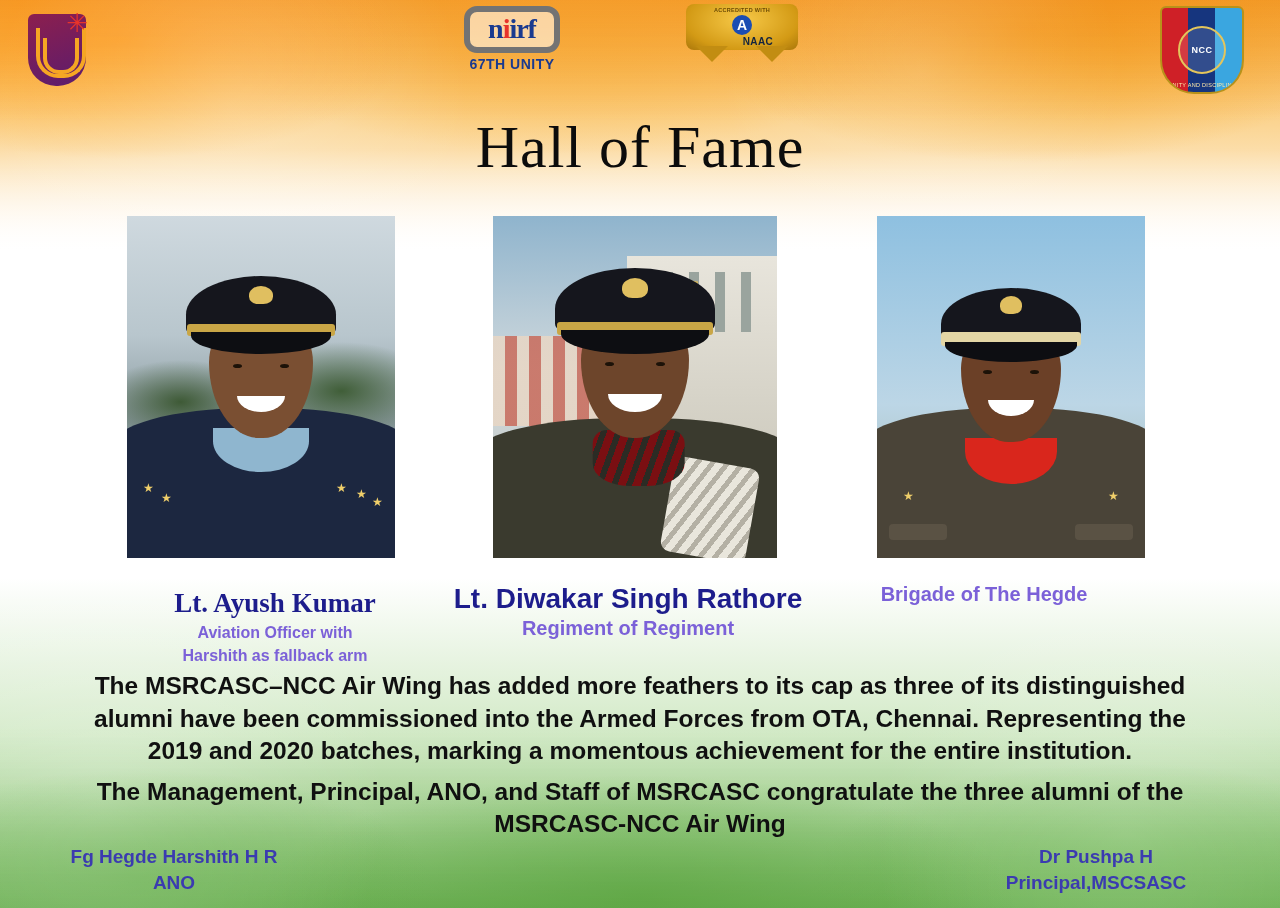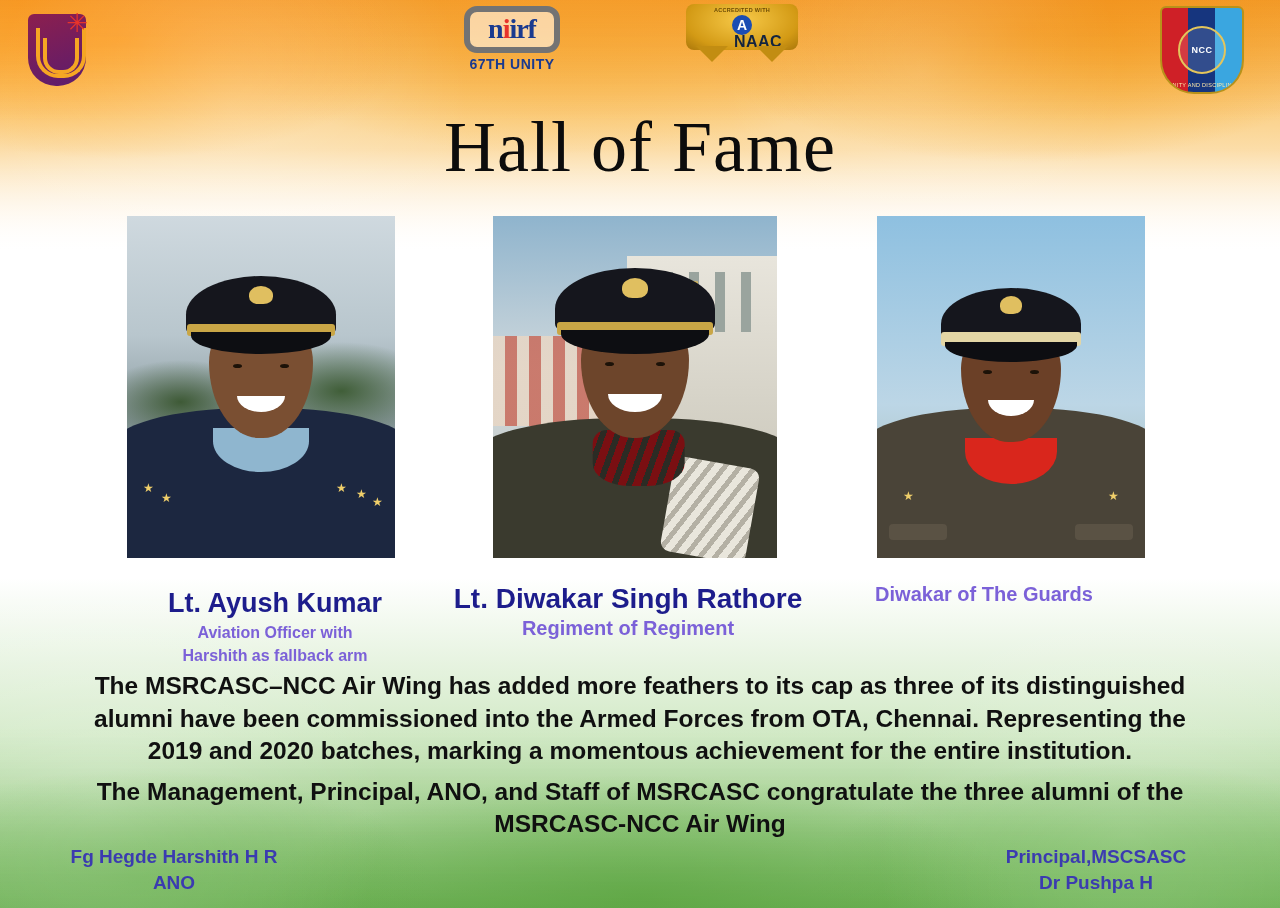--- a/index.html
+++ b/index.html
@@ -210,21 +210,21 @@
     width: 20px; height: 20px;
     border-radius: 50%;
     background: #1b4db3;
     color: #fff;
     font-size: 14px;
     font-weight: 700;
     line-height: 20px;
     margin: 1px 0;
   }
   .naac-logo .naac-word {
-    font-size: 16px;
+    font-size: 10px;
     font-weight: 700;
     color: #13243f;
     letter-spacing: .4px;
     line-height: 12px;
     margin-left: 32px;
   }
 
   .ncc-logo {
     position: absolute;
     right: 36px; top: 6px;
@@ -265,21 +265,21 @@
     letter-spacing: .3px;
   }
 
   
   .title {
     position: absolute;
     left: 0; top: 92px;
     width: 1280px;
     text-align: center;
     font-family: "Liberation Serif", serif;
-    font-size: 72px;
+    font-size: 60px;
     line-height: 110px;
     color: #0c0c0c;
     letter-spacing: 1px;
   }
 
   
   .photos {
     position: absolute;
     left: 0; top: 216px;
     width: 1280px;
@@ -467,21 +467,21 @@
     line-height: 34px;
     white-space: nowrap;
   }
   .name-block .rl {
     font-size: 20px;
     font-weight: 700;
     color: #7b61d8;
     line-height: 25px;
   }
   #name1 { left: 112px; width: 326px; top: 14px; }
-  #name1 .nm { font-size: 27px; }
+  #name1 .nm { font-size: 27px; font-family: Liberation Serif, serif; }
   #name1 .rl { font-size: 16px; line-height: 20px; margin-top: 3px; }
   #name2 { left: 453px; width: 350px; top: 10px; }
   #name3 { left: 818px; width: 332px; top: 10px; }
 
   
   .body-text {
     position: absolute;
     left: 60px; top: 662px;
     width: 1160px;
     text-align: center;
@@ -635,33 +635,33 @@
       <div class="rl">Aviation Officer with</div>
       <div class="rl">Harshith as fallback arm</div>
     </div>
 
     <div class="name-block" id="name2">
       <div class="nm">Lt. Diwakar Singh Rathore</div>
       <div class="rl">Regiment of Regiment</div>
     </div>
 
     <div class="name-block" id="name3">
-      <div class="rl">Diwakar of The Guards</div>
+      <div class="rl">Brigade of The Hegde</div>
     </div>
 
   </div>
 
   <div class="body-text">
     <p>The MSRCASC–NCC Air Wing has added more feathers to its cap as three of its distinguished alumni have been commissioned into the Armed Forces from OTA, Chennai. Representing the 2019 and 2020 batches, marking a momentous achievement for the entire institution.</p>
     <p>The Management, Principal, ANO, and Staff of MSRCASC congratulate the three alumni of the MSRCASC-NCC Air Wing</p>
   </div>
 
   <div class="footer-left">
     <div>Fg Hegde Harshith H R</div>
     <div>ANO</div>
   </div>
 
   <div class="footer-right">
+    <div>Dr Pushpa H</div>
     <div>Principal,MSCSASC</div>
-    <div>Dr Pushpa H</div>
   </div>
 
 </div>
 
 </body></html>

